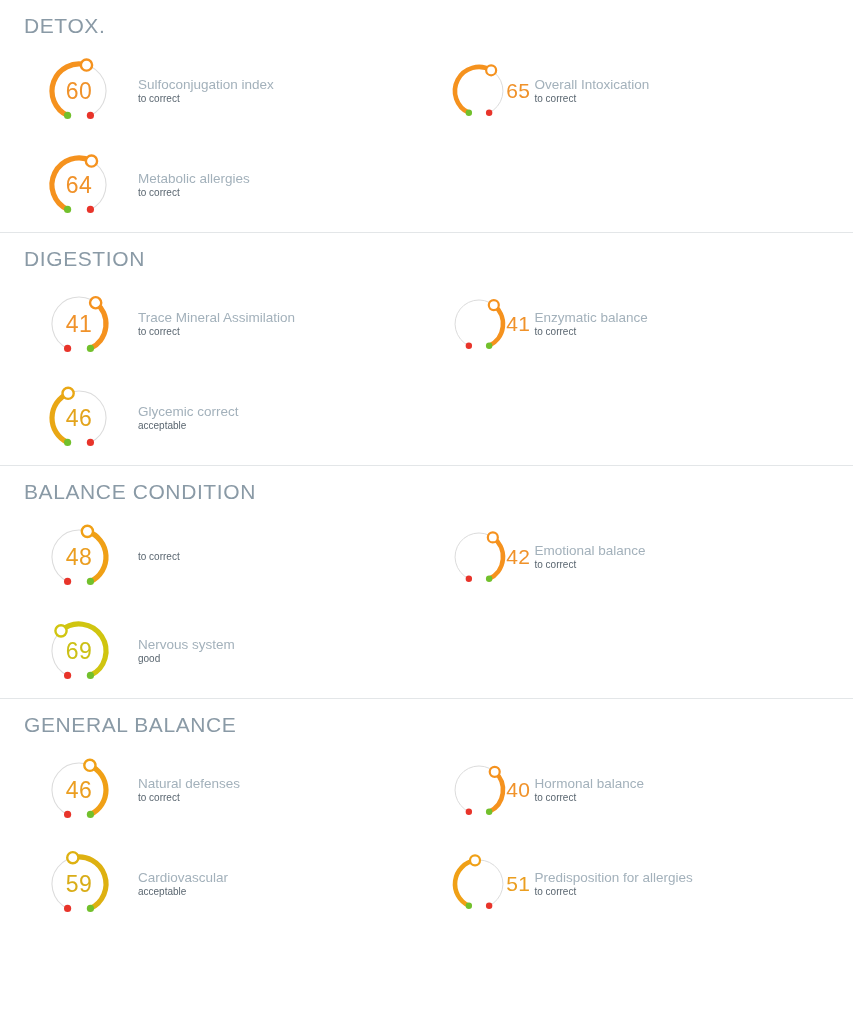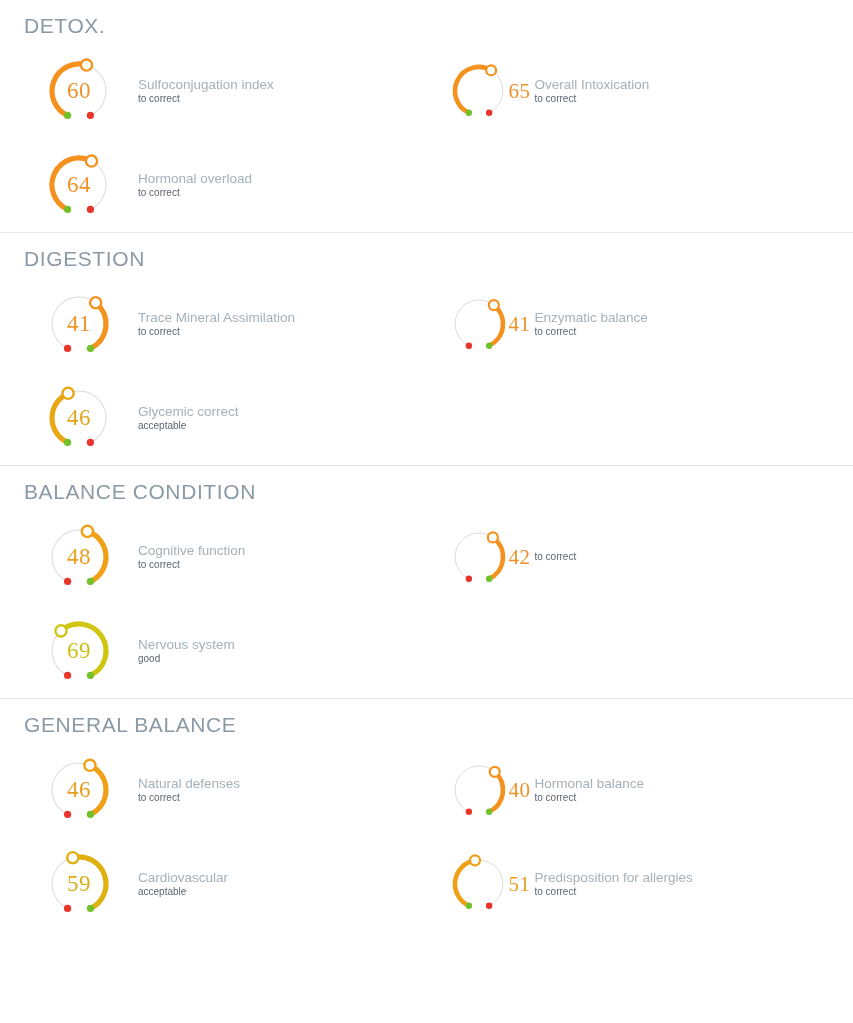--- a/index.html
+++ b/index.html
@@ -37,21 +37,20 @@
     height:94px;
   }
 
   
   .gauge-wrap{
     position:relative;
     flex:0 0 auto;
     display:flex;
     align-items:center;
     justify-content:center;
-    font-family:Liberation Serif, serif;
   }
   .gauge-wrap.big{width:110px;height:94px;}
   .gauge-wrap.small{width:104px;height:94px;}
   .gauge-wrap svg{display:block;overflow:visible;}
 
   .gauge-value{
     position:absolute;
     left:0;right:0;
     top:50%;
     transform:translateY(-50%);
@@ -148,21 +147,21 @@
     <svg width="78" height="78" viewBox="0 0 78 78" aria-hidden="true">
       <path d="M 27.59 63.47 A 27 27 0 1 1 50.41 63.47" fill="none" stroke="#dcdcdc" stroke-width="1.1" stroke-linecap="round"></path>
       <path d="M 27.59 63.47 A 27 27 0 1 1 51.48 15.06" fill="none" stroke="#f5921e" stroke-width="5.2" stroke-linecap="round"></path>
       <circle cx="27.59" cy="63.47" r="3.6" fill="#72c02c"></circle>
       <circle cx="50.41" cy="63.47" r="3.6" fill="#e8342a"></circle>
       <circle cx="51.48" cy="15.06" r="5.6" fill="#ffffff" stroke="#f5921e" stroke-width="2.4"></circle>
     </svg>
     <div class="gauge-value" style="color:#f0922a">64</div>
   </div>
     <div class="labels">
-      <div class="lbl-title">Hormonal overload</div>
+      <div class="lbl-title">Metabolic allergies</div>
       <div class="lbl-status">to correct</div>
     </div>
   </div>
     </div>
   </div>
 
   <div class="section">
     <h2 class="section-title ">DIGESTION</h2>
     <div class="grid">
 
@@ -230,37 +229,37 @@
     <svg width="78" height="78" viewBox="0 0 78 78" aria-hidden="true">
       <path d="M 27.59 63.47 A 27 27 0 1 1 50.41 63.47" fill="none" stroke="#dcdcdc" stroke-width="1.1" stroke-linecap="round"></path>
       <path d="M 50.41 63.47 A 27 27 0 0 0 47.39 13.34" fill="none" stroke="#f0a016" stroke-width="5.2" stroke-linecap="round"></path>
       <circle cx="27.59" cy="63.47" r="3.6" fill="#e8342a"></circle>
       <circle cx="50.41" cy="63.47" r="3.6" fill="#72c02c"></circle>
       <circle cx="47.39" cy="13.34" r="5.6" fill="#ffffff" stroke="#f0a016" stroke-width="2.4"></circle>
     </svg>
     <div class="gauge-value" style="color:#eb9e20">48</div>
   </div>
     <div class="labels">
-      <div class="lbl-title">Cognitive function</div>
       <div class="lbl-status">to correct</div>
     </div>
   </div>
   <div class="cell">
 
   <div class="gauge-wrap small">
     <svg width="70" height="70" viewBox="0 0 70 70" aria-hidden="true">
       <path d="M 24.86 56.75 A 24 24 0 1 1 45.14 56.75" fill="none" stroke="#dcdcdc" stroke-width="1" stroke-linecap="round"></path>
       <path d="M 45.14 56.75 A 24 24 0 0 0 48.84 15.39" fill="none" stroke="#f5921e" stroke-width="4.6" stroke-linecap="round"></path>
       <circle cx="24.86" cy="56.75" r="3.2" fill="#e8342a"></circle>
       <circle cx="45.14" cy="56.75" r="3.2" fill="#72c02c"></circle>
       <circle cx="48.84" cy="15.39" r="5" fill="#ffffff" stroke="#f5921e" stroke-width="2.2"></circle>
     </svg>
     <div class="gauge-value" style="color:#f0922a">42</div>
   </div>
     <div class="labels">
+      <div class="lbl-title">Emotional balance</div>
       <div class="lbl-status">to correct</div>
     </div>
   </div>
   <div class="cell">
 
   <div class="gauge-wrap big">
     <svg width="78" height="78" viewBox="0 0 78 78" aria-hidden="true">
       <path d="M 27.59 63.47 A 27 27 0 1 1 50.41 63.47" fill="none" stroke="#dcdcdc" stroke-width="1.1" stroke-linecap="round"></path>
       <path d="M 50.41 63.47 A 27 27 0 1 0 21.01 18.87" fill="none" stroke="#d0c510" stroke-width="5.2" stroke-linecap="round"></path>
       <circle cx="27.59" cy="63.47" r="3.6" fill="#e8342a"></circle>

